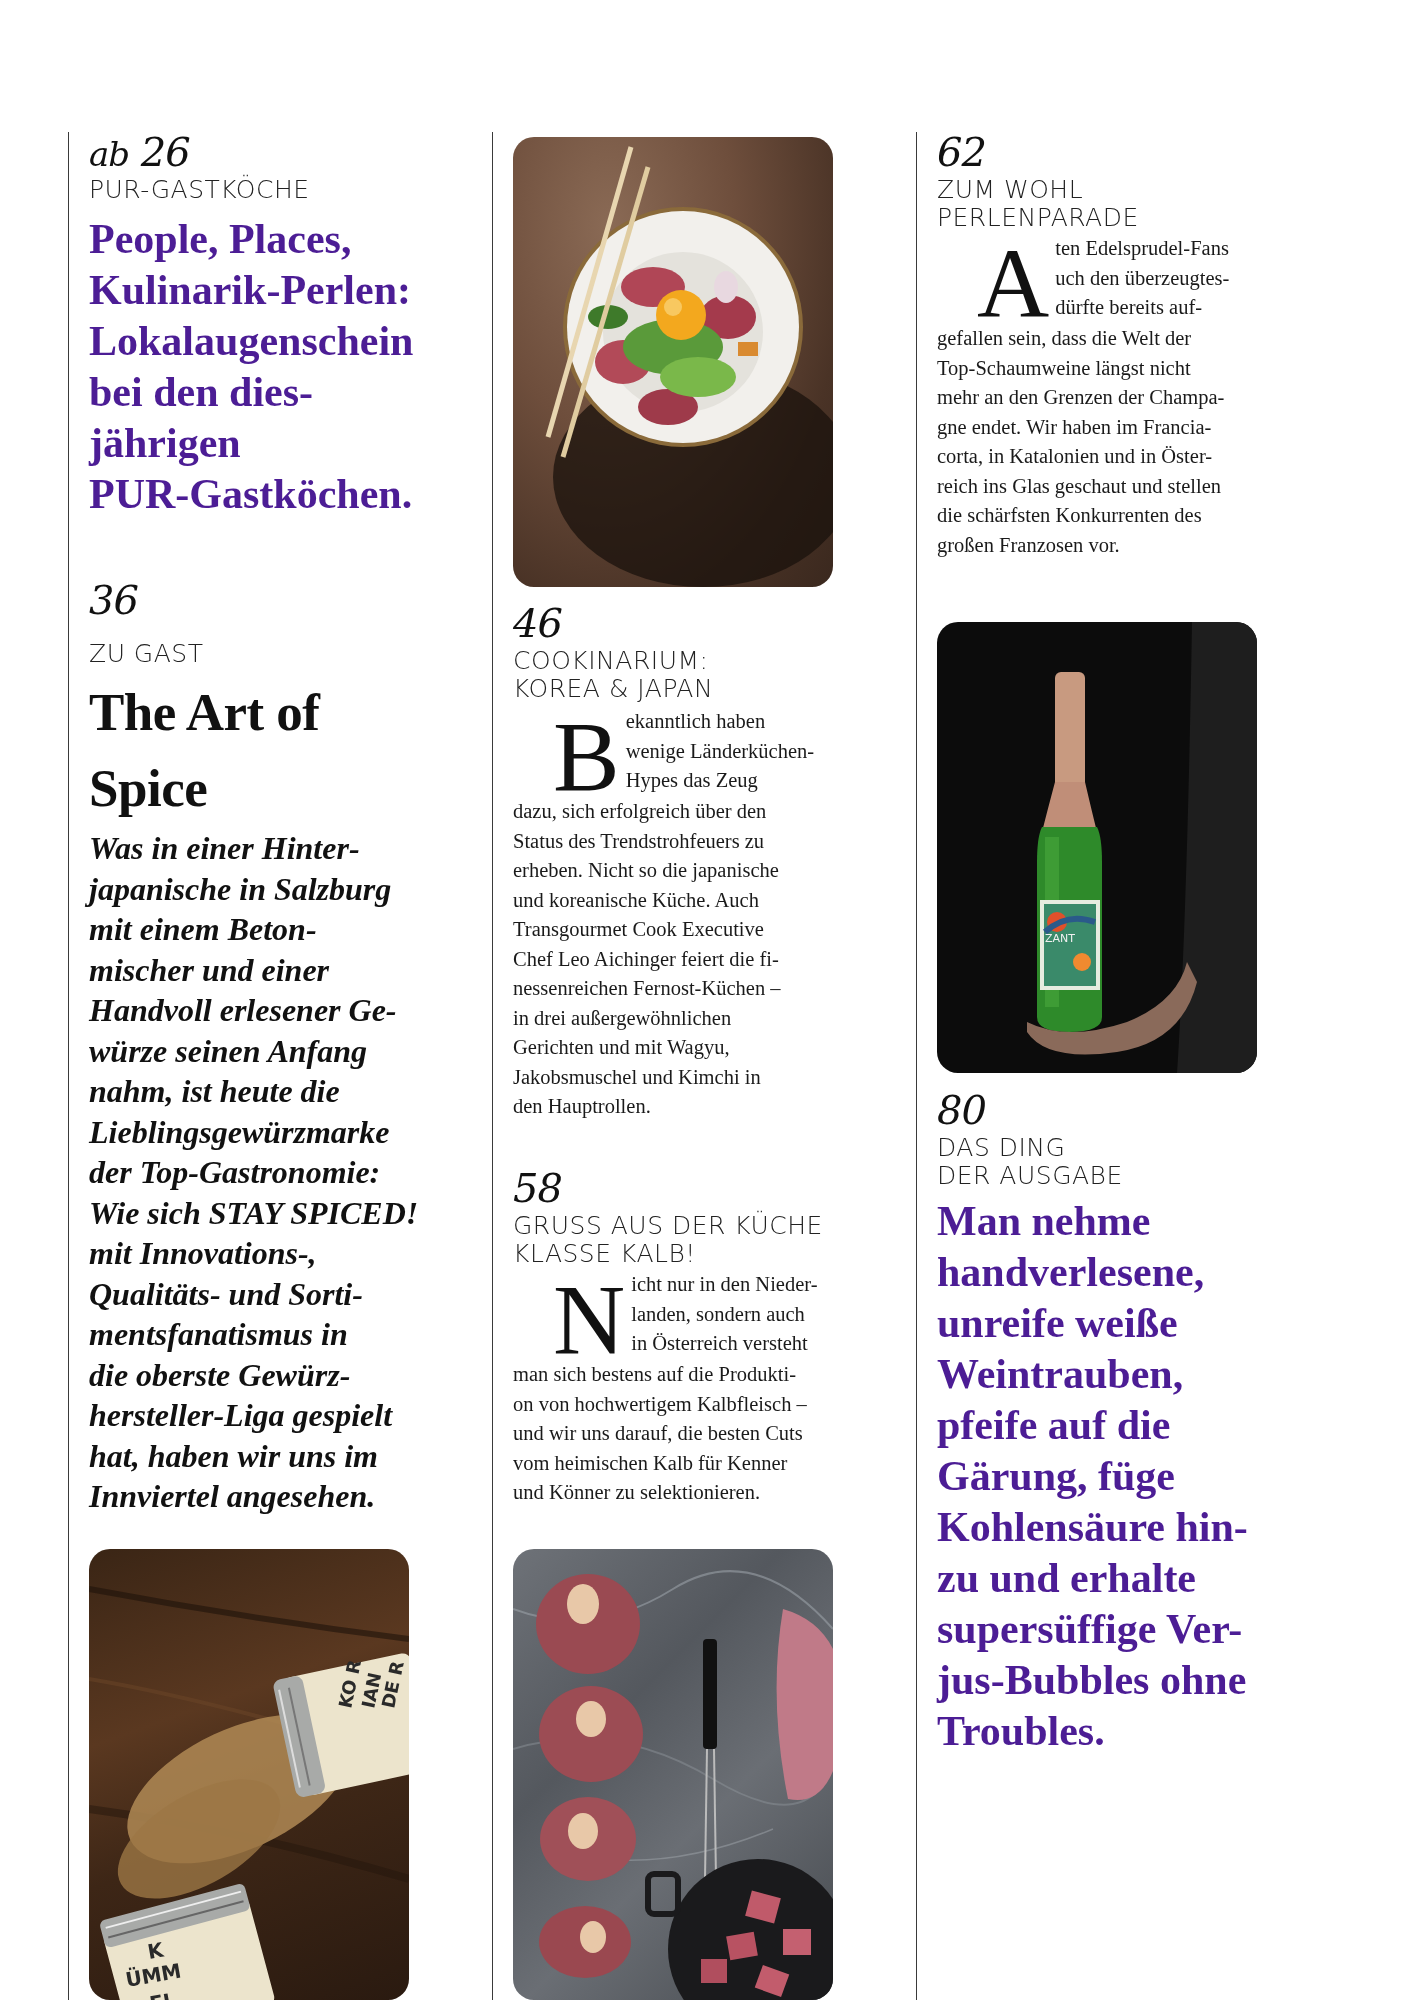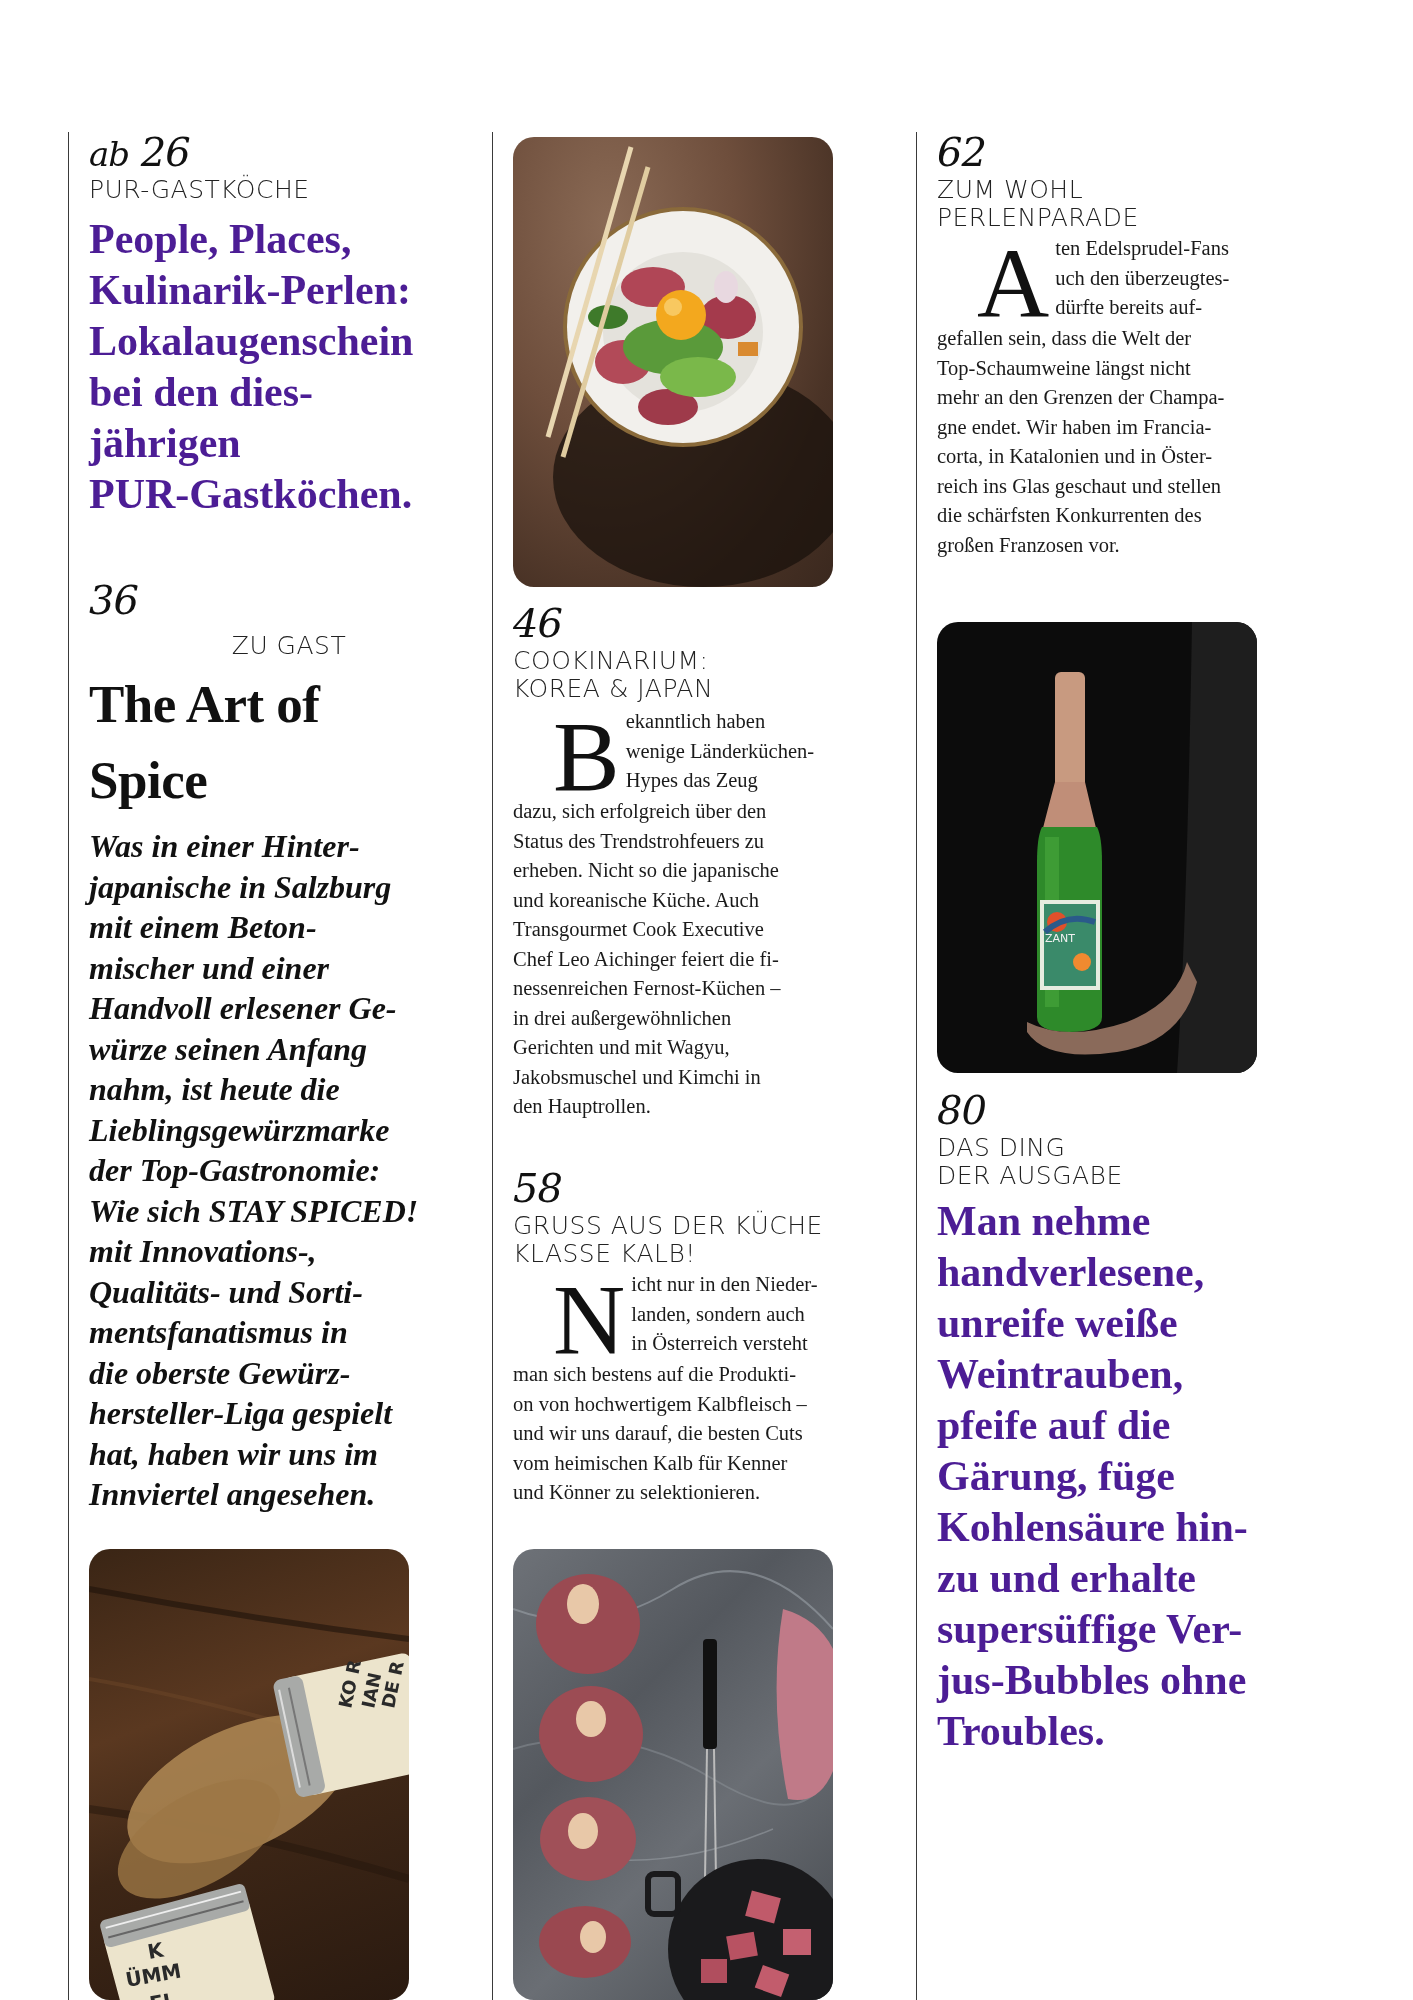--- a/index.html
+++ b/index.html
@@ -32,26 +32,26 @@
     <span class="line">Kulinarik-Perlen:</span>
     <span class="line">Lokalaugenschein</span>
     <span class="line">bei den dies-</span>
     <span class="line">jährigen</span>
     <span class="line">PUR-Gastköchen.</span>
   </div>
 </div>
 
 <div class="col" style="left:89px; top:580px; width:400px;">
   <div class="num">36</div>
-  <div class="kicker" style="margin-top:12px;text-align:center;">ZU GAST</div>
+  <div class="kicker" style="margin-top:20px;">ZU GAST</div>
   <div class="big" style="margin-top:6px;">
     <span class="line">The Art of</span>
     <span class="line">Spice</span>
   </div>
-  <div class="deck" style="margin-top:8px;">
+  <div class="deck" style="margin-top:2px;">
     <span class="line">Was in einer Hinter-</span>
     <span class="line">japanische in Salzburg</span>
     <span class="line">mit einem Beton-</span>
     <span class="line">mischer und einer</span>
     <span class="line">Handvoll erlesener Ge-</span>
     <span class="line">würze seinen Anfang</span>
     <span class="line">nahm, ist heute die</span>
     <span class="line">Lieblingsgewürzmarke</span>
     <span class="line">der Top-Gastronomie:</span>
     <span class="line">Wie sich STAY SPICED!</span>

